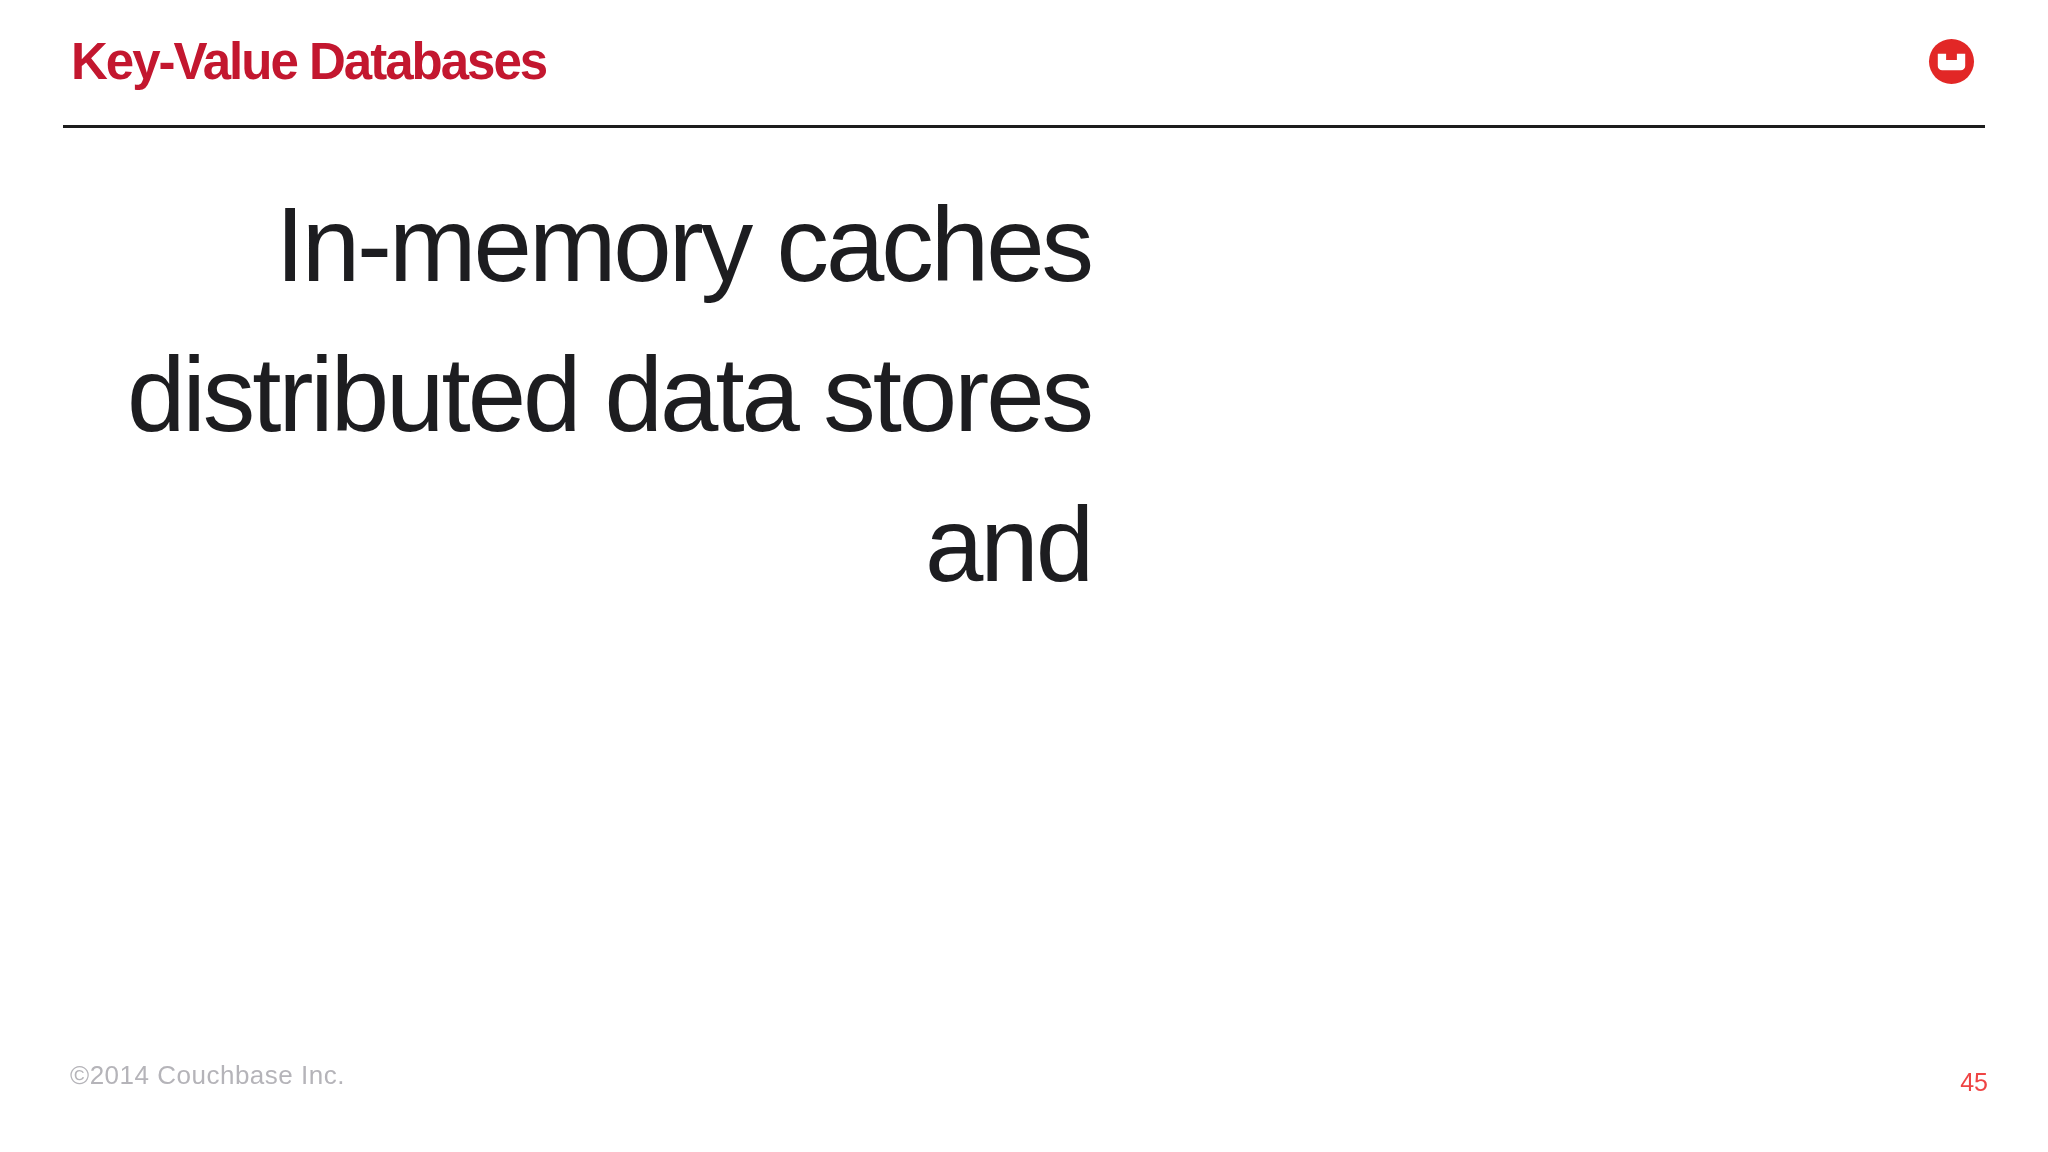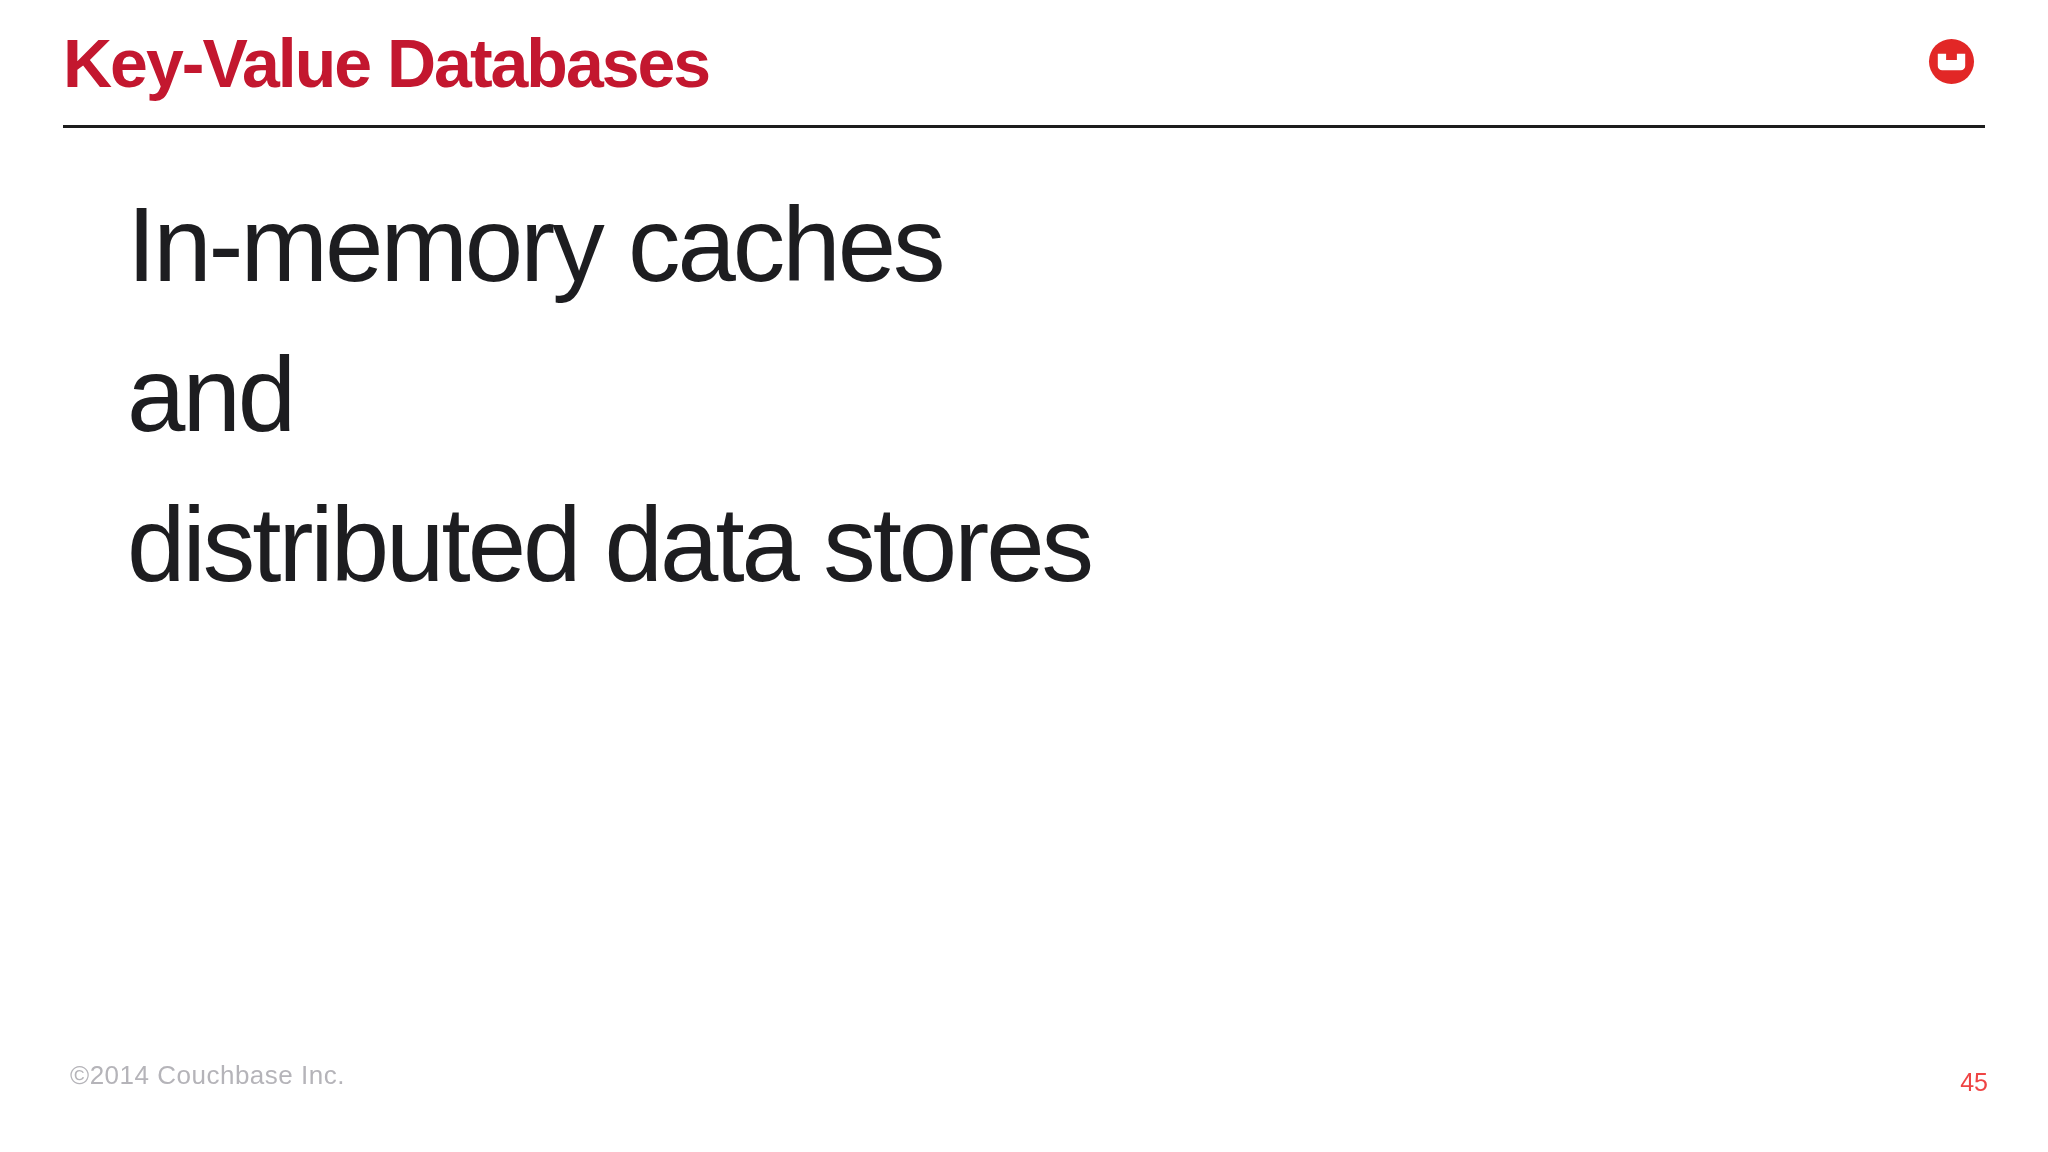--- a/index.html
+++ b/index.html
@@ -12,22 +12,22 @@
     width: 2048px;
     height: 1152px;
     background: #ffffff;
     font-family: "Liberation Sans", sans-serif;
     overflow: hidden;
   }
   .slide-title {
     position: absolute;
     left: 63px;
     top: 24px;
-    margin: 0;
-    font-size: 68px;
+    margin: 8px;
+    font-size: 51px;
     font-weight: 700;
     letter-spacing: -2px;
     color: #c3172f;
     white-space: nowrap;
   }
   .title-divider {
     position: absolute;
     left: 63px;
     top: 125px;
     width: 1922px;
@@ -44,20 +44,21 @@
   .body-text {
     position: absolute;
     left: 127px;
     top: 170px;
     font-size: 105px;
     font-weight: 400;
     letter-spacing: -3px;
     line-height: 150px;
     color: #1d1d20;
     white-space: nowrap;
+    text-align: right;
   }
   .footer-copy {
     position: absolute;
     left: 70px;
     top: 1060px;
     font-size: 26px;
     color: #b5b4b9;
     letter-spacing: 0.5px;
   }
   .page-number {
@@ -79,21 +80,21 @@
     <svg width="47" height="47" viewBox="0 0 48 48" aria-hidden="true">
       <circle cx="24" cy="24" r="23" fill="#e22726"></circle>
       <path d="M10,16 h8.5 v6.5 h11 v-6.5 h8.5 v12.5 a4.5,4.5 0 0 1 -4.5,4.5 h-19 a4.5,4.5 0 0 1 -4.5,-4.5 z" fill="#ffffff"></path>
     </svg>
   </span>
 
   <div class="title-divider"></div>
 
   <div class="body-text">
     <div>In-memory caches</div>
+    <div>distributed data stores</div>
     <div>and</div>
-    <div>distributed data stores</div>
   </div>
 
   <div class="footer-copy">©2014 Couchbase Inc.</div>
 
   <div class="page-number">45</div>
 
 </div>
 
 </body></html>

